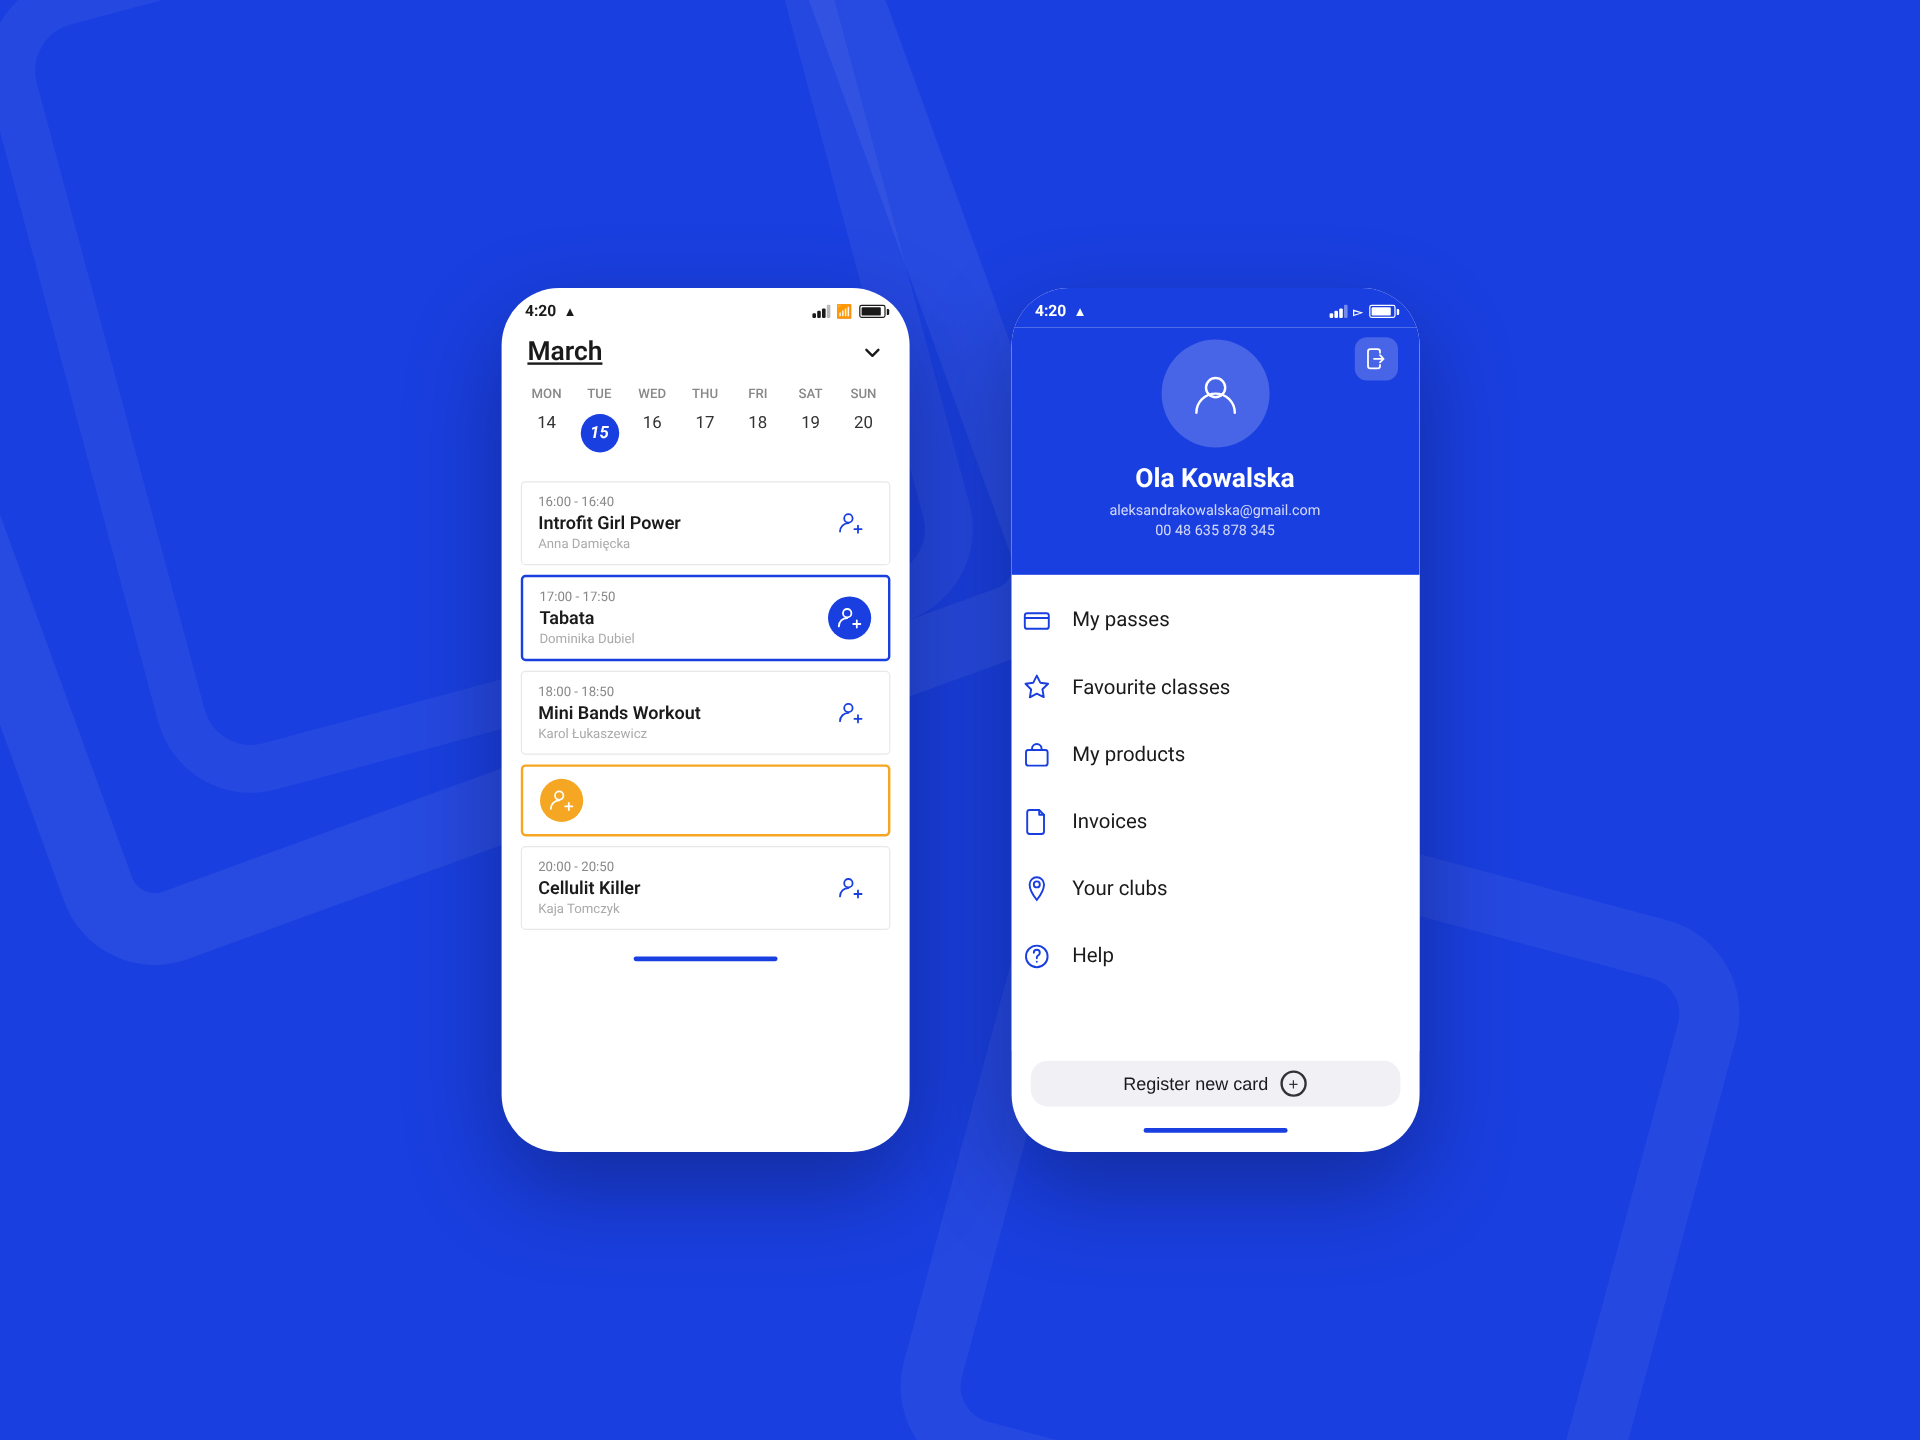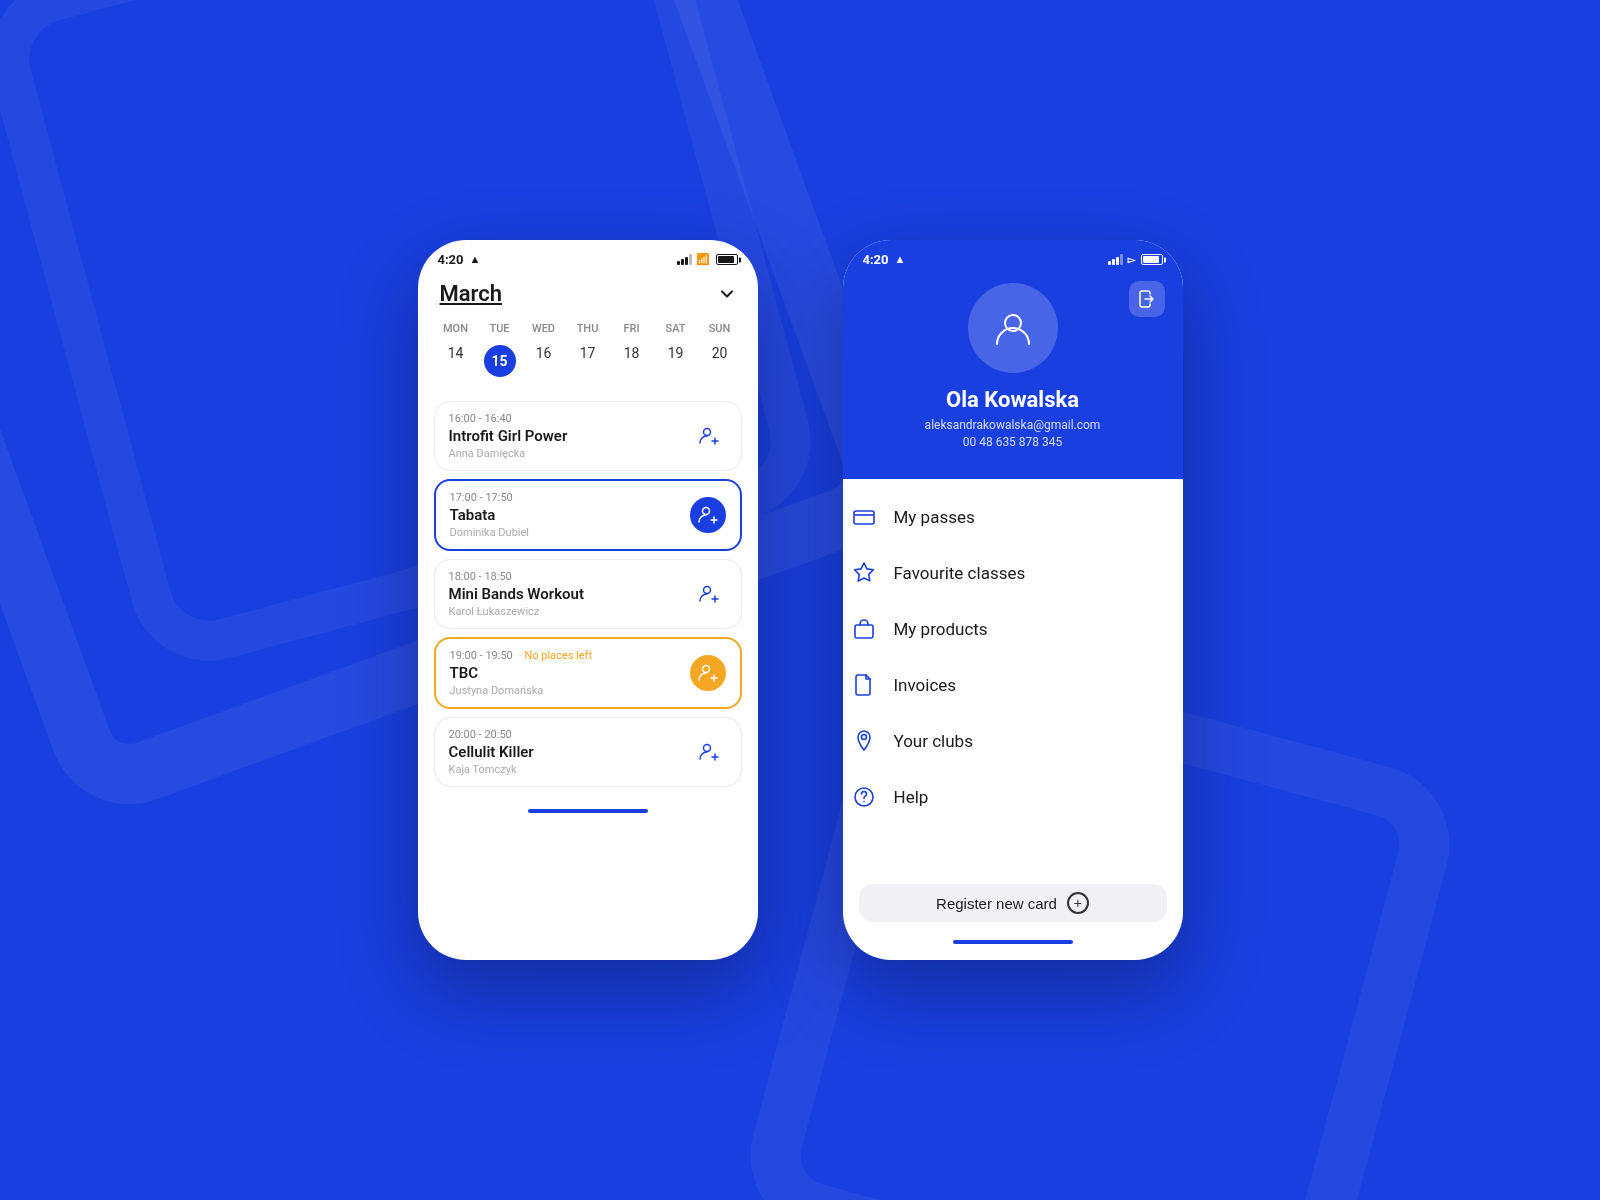--- a/index.html
+++ b/index.html
@@ -168,34 +168,35 @@
       background: #1a3fe0;
       color: white;
       border-radius: 50%;
       width: 32px;
       height: 32px;
       display: flex;
       align-items: center;
       justify-content: center;
       margin: 0 auto;
       font-weight: 700;
+      font-style: italic;
     }
 
     .schedule-list {
       padding: 10px 16px;
       display: flex;
       flex-direction: column;
       gap: 8px;
       overflow: hidden;
     }
 
     .schedule-item {
       background: white;
       border: 1px solid #e8e8e8;
-      border-radius: 16px;
+      border-radius: 4px;
       padding: 10px 14px;
       display: flex;
       justify-content: space-between;
       align-items: center;
     }
     .schedule-item.active-item {
       border: 2px solid #1a3fe0;
     }
     .schedule-item.no-places {
       border: 2px solid #f5a623;
@@ -458,28 +459,20 @@
         <button class="add-btn">
           <svg width="22" height="22" viewBox="0 0 22 22" fill="none">
             <circle cx="9" cy="7" r="3.5" stroke="#1a3fe0" stroke-width="1.5"></circle>
             <path d="M2 18c0-3.866 3.134-7 7-7" stroke="#1a3fe0" stroke-width="1.5" stroke-linecap="round"></path>
             <path d="M17 13v6M14 16h6" stroke="#1a3fe0" stroke-width="1.5" stroke-linecap="round"></path>
           </svg>
         </button>
       </div>
 
       <div class="schedule-item no-places">
-        <div class="schedule-info">
-          <div class="schedule-time no-places-tag">
-            <span>19:00 - 19:50</span>
-            <span class="no-places-badge">· No places left</span>
-          </div>
-          <div class="schedule-name">TBC</div>
-          <div class="schedule-instructor">Justyna Domańska</div>
-        </div>
         <button class="add-btn orange-bg">
           <svg width="22" height="22" viewBox="0 0 22 22" fill="none">
             <circle cx="9" cy="7" r="3.5" stroke="white" stroke-width="1.5"></circle>
             <path d="M2 18c0-3.866 3.134-7 7-7" stroke="white" stroke-width="1.5" stroke-linecap="round"></path>
             <path d="M17 13v6M14 16h6" stroke="white" stroke-width="1.5" stroke-linecap="round"></path>
           </svg>
         </button>
       </div>
 
       <div class="schedule-item">

